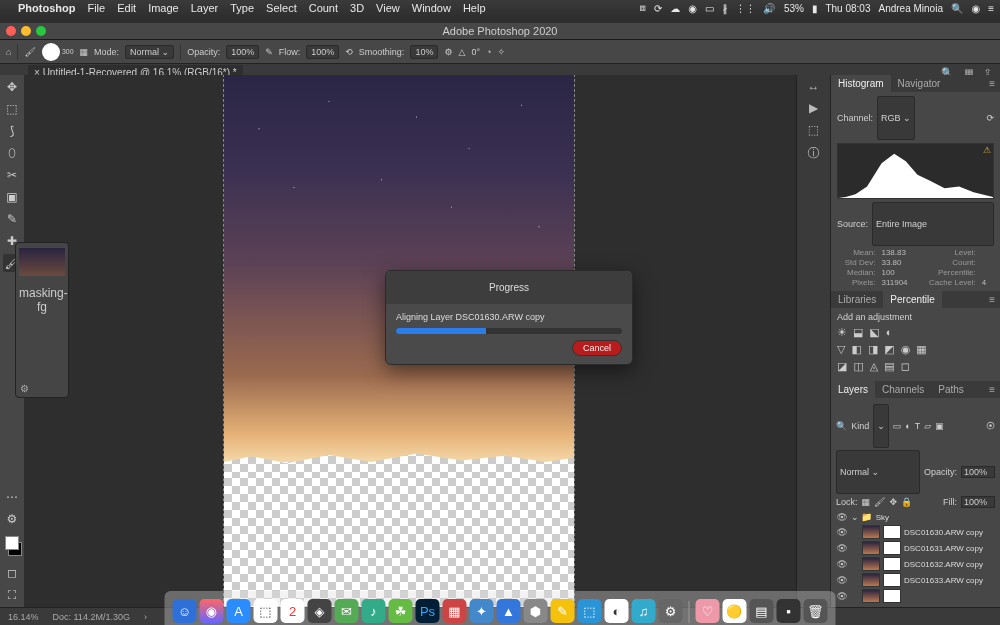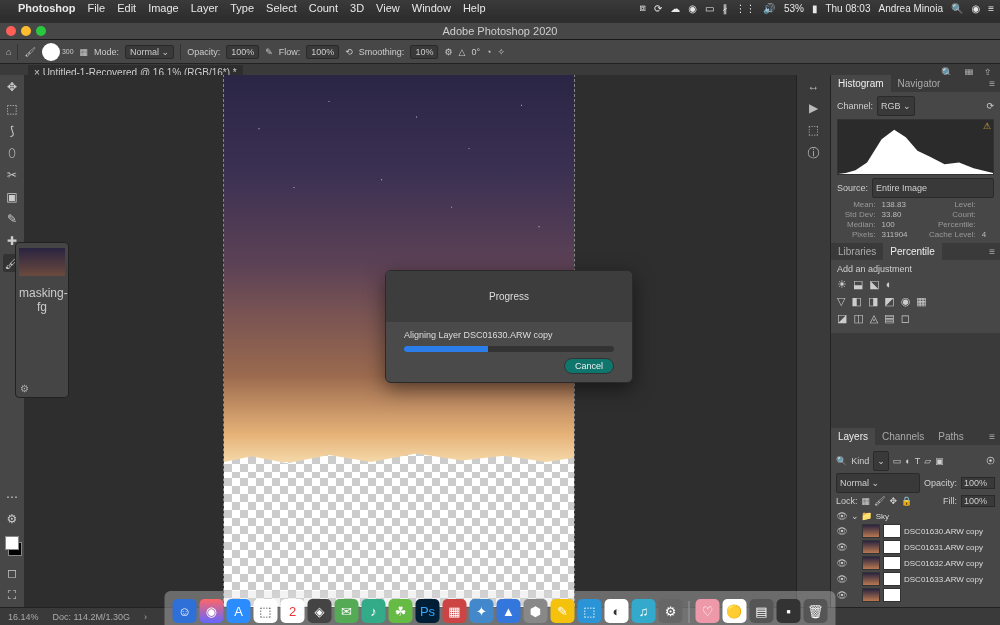--- a/index.html
+++ b/index.html
@@ -63,29 +63,29 @@
 .layer-list{max-height:130px;overflow:hidden;}
 .layer-item{display:flex;align-items:center;gap:3px;padding:1px 0;}
 .eye{width:12px;text-align:center;color:#ccc;}
 .lthumb{width:18px;height:14px;background:linear-gradient(180deg,#2a2440,#b87850);border:1px solid #333;}
 .lmask{width:18px;height:14px;background:#fff;border:1px solid #333;}
 .lname{font-size:8px;color:#ddd;white-space:nowrap;overflow:hidden;}
 .group-row{display:flex;align-items:center;gap:3px;padding:2px 0;}
 .folder{color:#c9a961;}
 .status-bar{position:absolute;bottom:0;left:0;right:0;height:18px;background:#3a3a3a;border-top:1px solid #222;display:flex;align-items:center;padding:0 8px;font-size:9px;color:#aaa;gap:14px;}
 .progress-dlg{position:absolute;left:385px;top:270px;width:248px;background:#4a4a4a;border:1px solid #2a2a2a;border-radius:6px;box-shadow:0 6px 20px rgba(0,0,0,.5);z-index:100;}
-.progress-dlg .pbar-title{background:#3d3d3d;text-align:center;font-size:10px;padding:20px 0;border-radius:6px 6px 0 0;color:#ddd;}
-.progress-dlg .pbody{padding:8px 18px;font-size:9px;color:#ddd;}
+.progress-dlg .pbar-title{background:#3d3d3d;text-align:center;font-size:10px;padding:11px 0;border-radius:6px 6px 0 0;color:#ddd;}
+.progress-dlg .pbody{padding:8px 10px;font-size:9px;color:#ddd;}
 .progress-track{height:6px;background:#333;border-radius:3px;margin:6px 0;position:relative;overflow:hidden;}
 .progress-fill{height:100%;background:#2b7de9;width:40%;}
 .progress-actions{text-align:right;}
-.pbtn{display:inline-block;background:#0f766e;border:1px solid #333;border-radius:10px;padding:2px 10px;font-size:9px;color:#eee;}
+.pbtn{display:inline-block;background:#b91c1c;border:1px solid #333;border-radius:10px;padding:2px 10px;font-size:9px;color:#eee;}
 .dock{position:absolute;bottom:0;left:50%;transform:translateX(-50%);height:34px;display:flex;align-items:flex-end;gap:3px;padding:2px 8px;background:rgba(220,220,220,.35);border-radius:6px 6px 0 0;z-index:50;}
 .dock .dicon{width:24px;height:24px;border-radius:5px;display:flex;align-items:center;justify-content:center;font-size:13px;color:#fff;}
-.dd2{background:#393939;border:1px solid #2a2a2a;padding:4px 3px;border-radius:2px;}
+.dd2{background:#393939;border:1px solid #2a2a2a;padding:16px 3px;border-radius:2px;}
 .mini-input{width:34px;background:#393939;border:1px solid #2a2a2a;color:#ccc;font-size:9px;padding:0 2px;}
 .brush-circle{width:18px;height:18px;border-radius:50%;background:#fff;}
 </style>
 </head>
 <body>
 
 <div class="menubar">
   <span></span>
   <b>Photoshop</b>
   <span>File</span>

